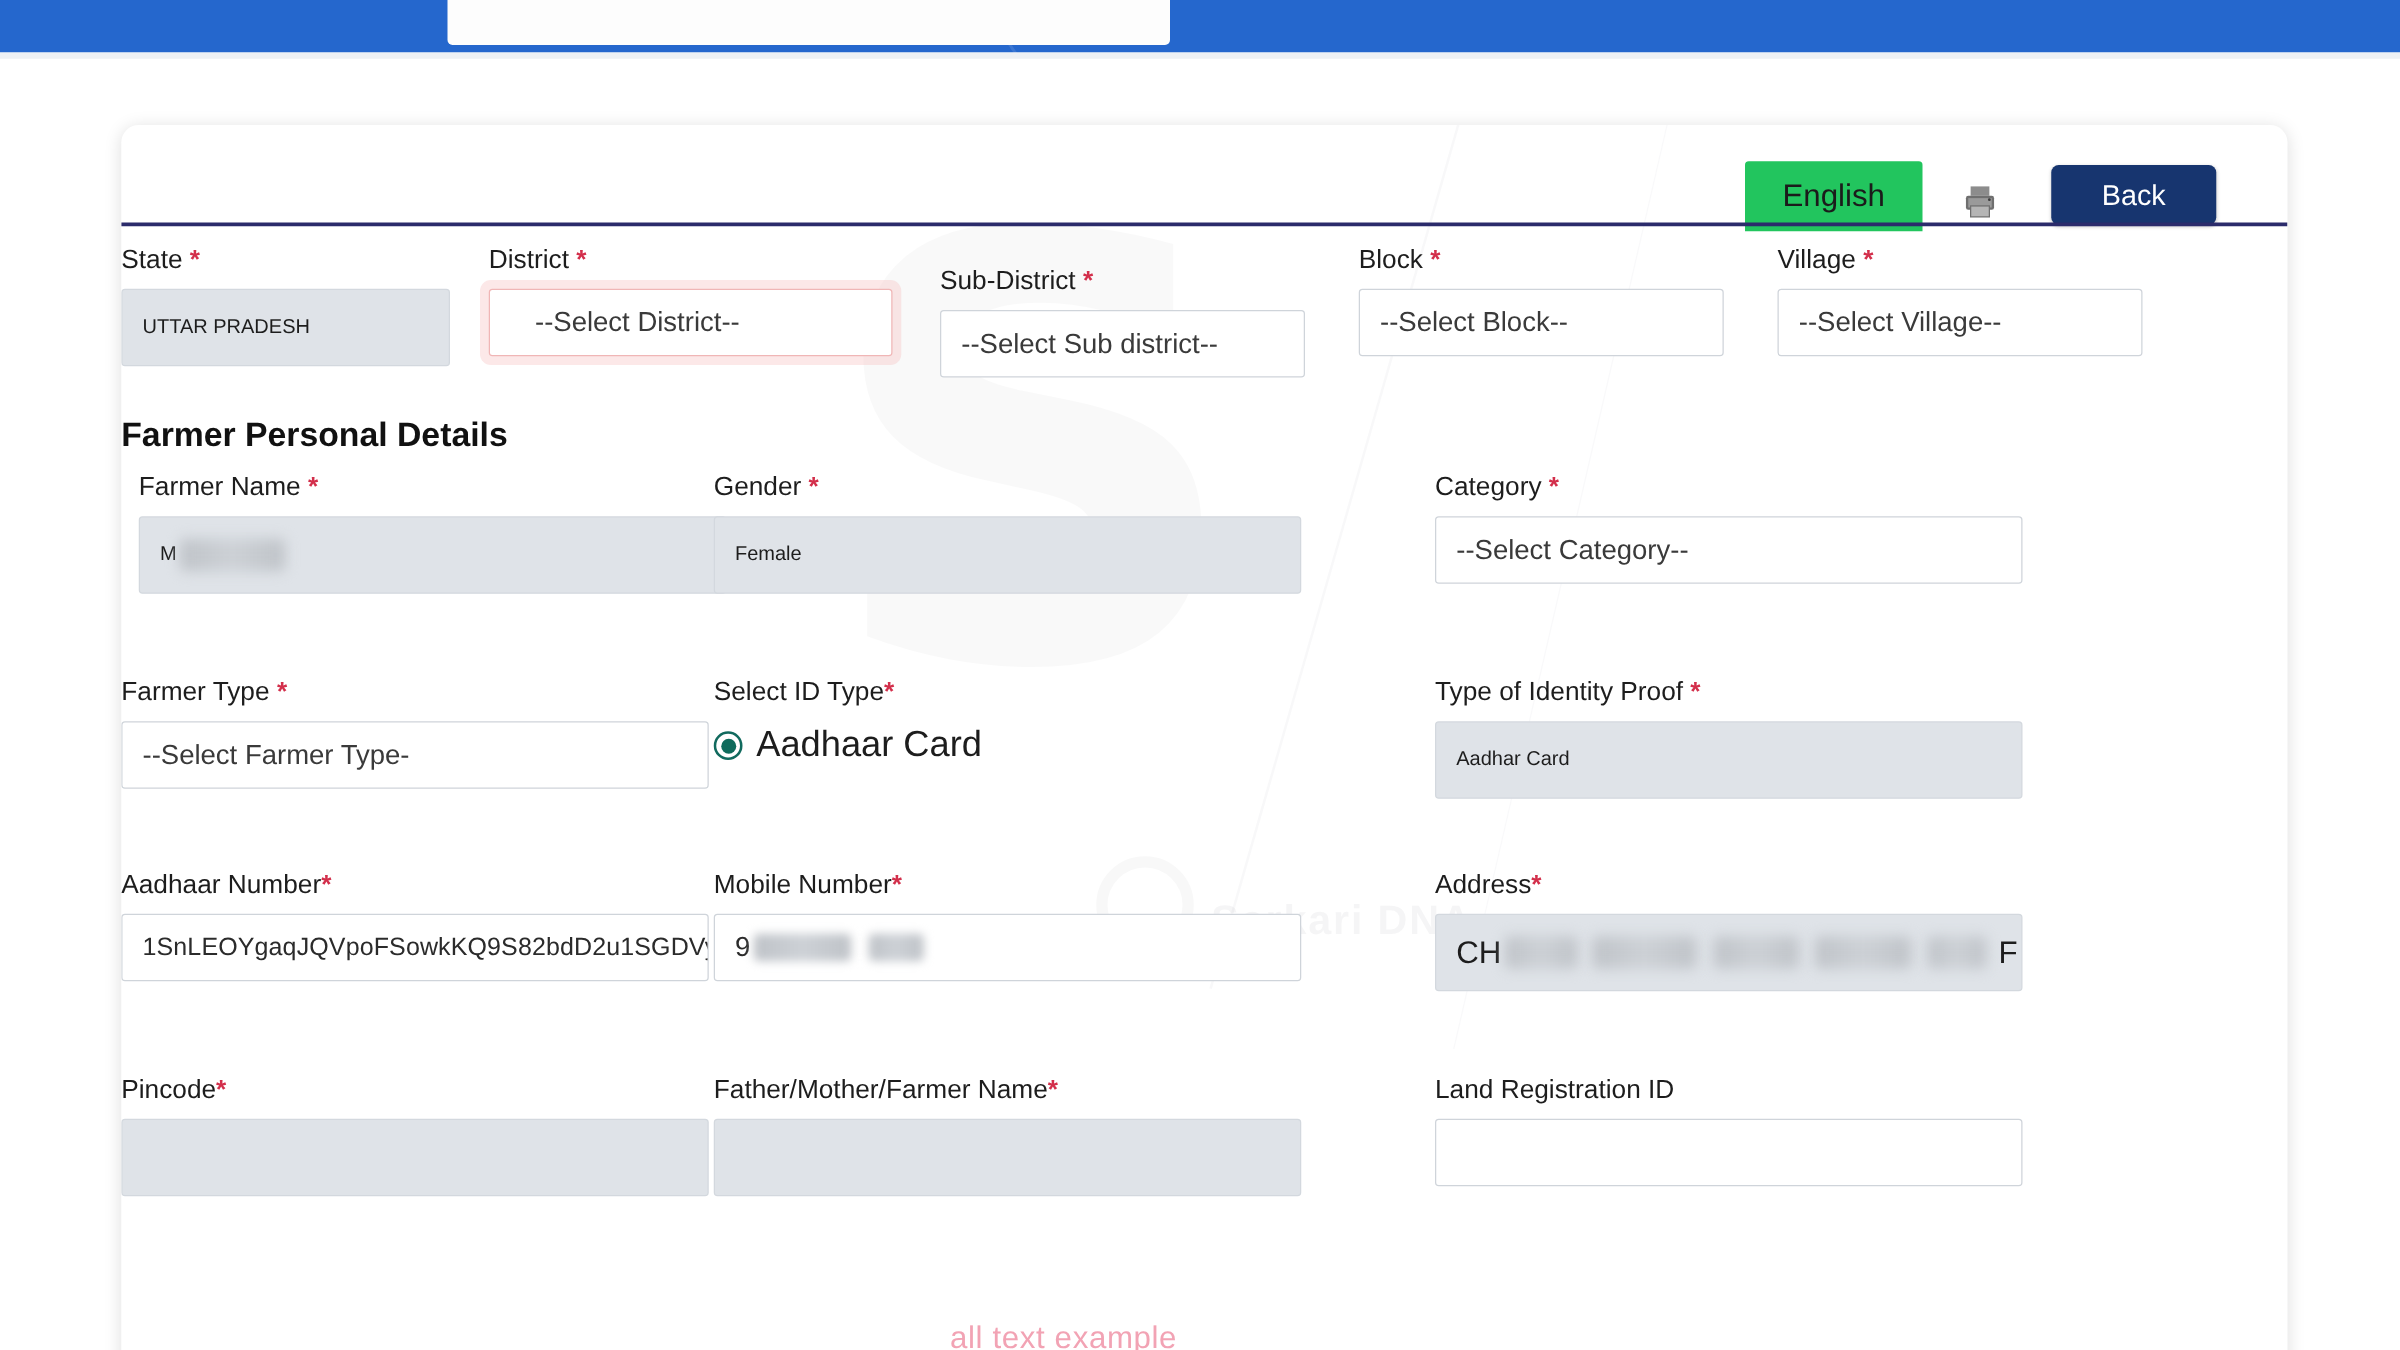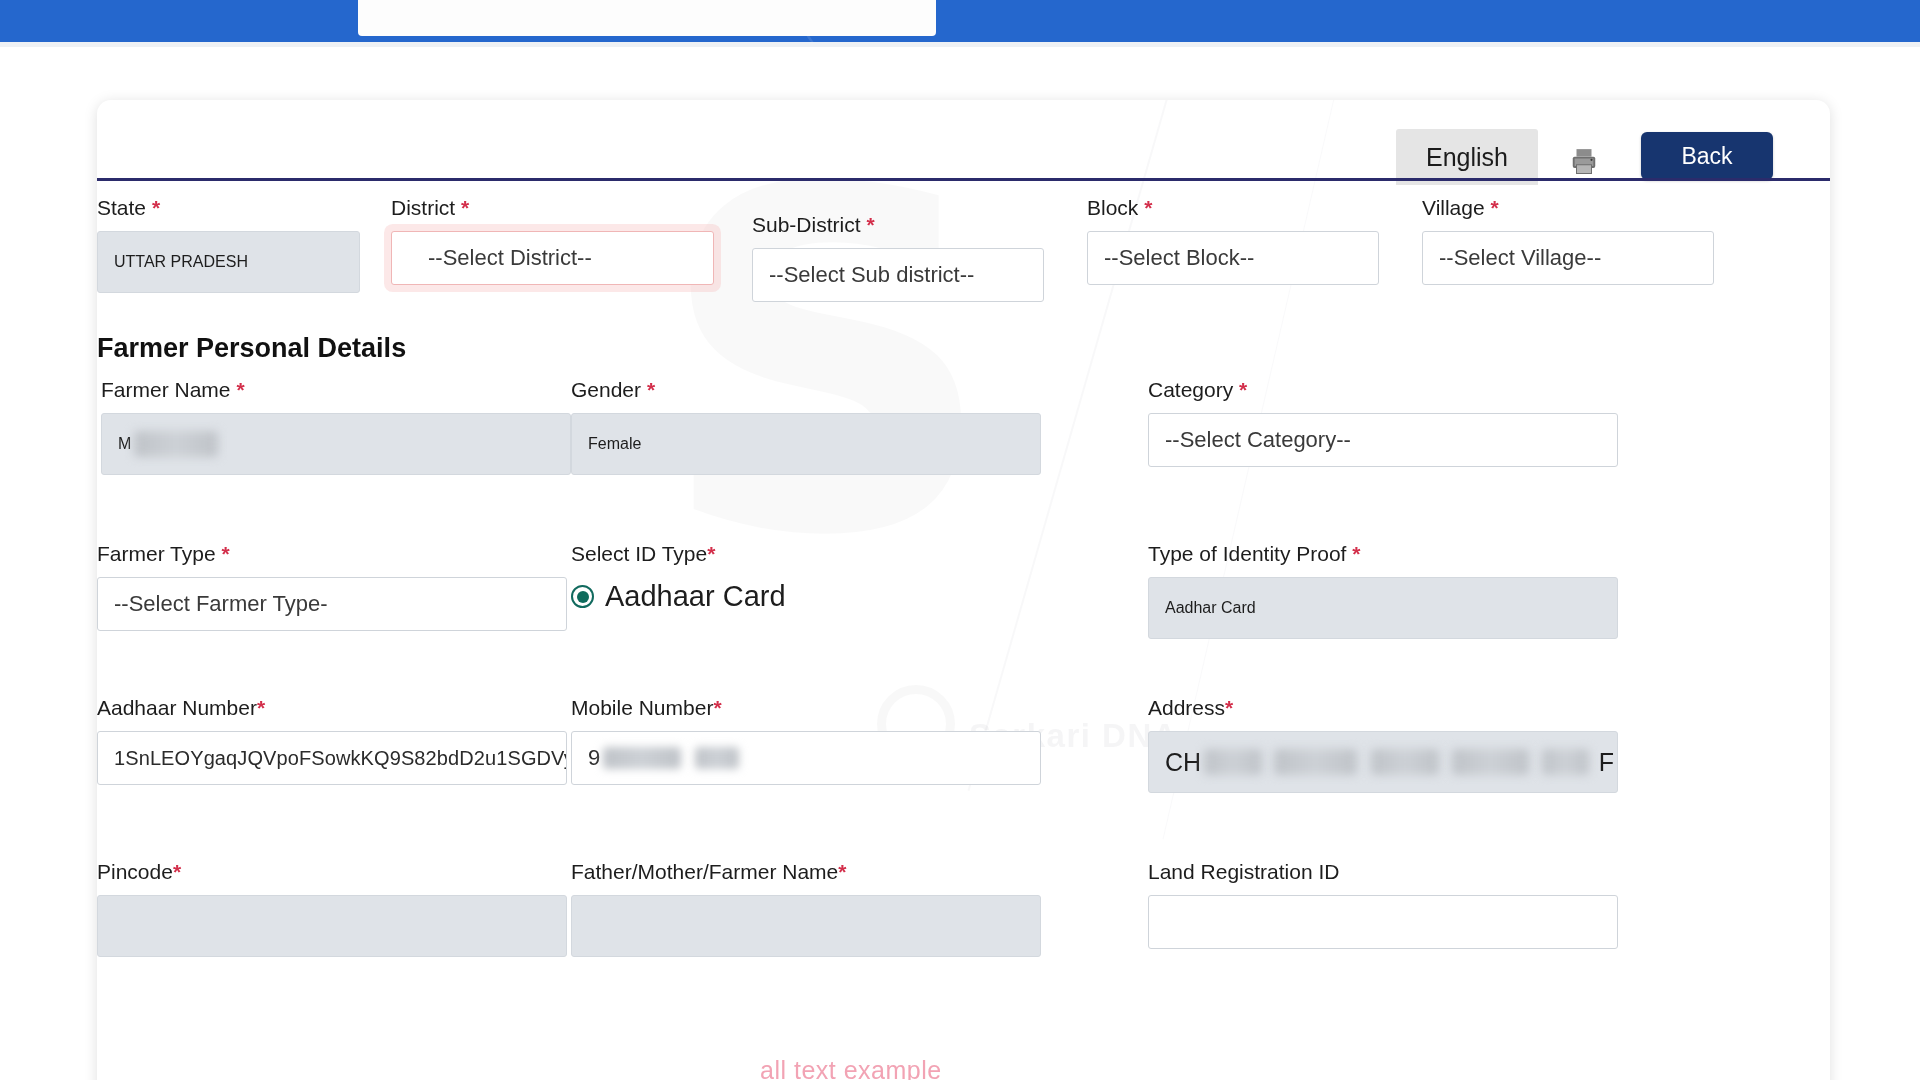--- a/index.html
+++ b/index.html
@@ -78,21 +78,21 @@
 
   
   .hdr { position: absolute; left: 0; top: 0; width: 1733px; height: 82px; }
   .hdr-rule {
     position: absolute; left: 0; top: 78px; width: 1733px; height: 3px;
     background: #2b2b6b;
   }
   .lang-tab {
     position: absolute; left: 1299px; top: 29px;
     width: 142px; height: 56px;
-    background: #e5e5e5;
+    background: #22c55e;
     display: flex; align-items: center; justify-content: center;
     font-size: 25px; color: #1b1b1b;
     cursor: pointer;
     border-radius: 3px 3px 0 0;
   }
   .print-btn {
     position: absolute; left: 1467px; top: 40px;
     width: 40px; height: 42px;
     display: flex; align-items: center; justify-content: center;
     cursor: pointer;
@@ -230,21 +230,21 @@
       <div class="box placeholder">--Select Block--</div>
     </div>
 
     <div class="fld" style="left:1325px; top:96px; width:292px;">
       <span class="lbl"><span>Village</span> <span class="req">*</span></span>
       <div class="box placeholder">--Select Village--</div>
     </div>
 
     <div style="position:absolute; left:0px; top:233px; font-size:27px; font-weight:bold; color:#111;">Farmer Personal Details</div>
 
-    <div class="fld" style="left:4px; top:278px; width:470px;">
+    <div class="fld" style="left:14px; top:278px; width:470px;">
       <span class="lbl"><span>Farmer Name</span> <span class="req">*</span></span>
       <div class="box readonly">
         <span>M</span>
         <span class="redact tallbar" style="width:84px;"></span>
       </div>
     </div>
 
     <div class="fld" style="left:474px; top:278px; width:470px;">
       <span class="lbl"><span>Gender</span> <span class="req">*</span></span>
       <div class="box readonly">Female</div>

